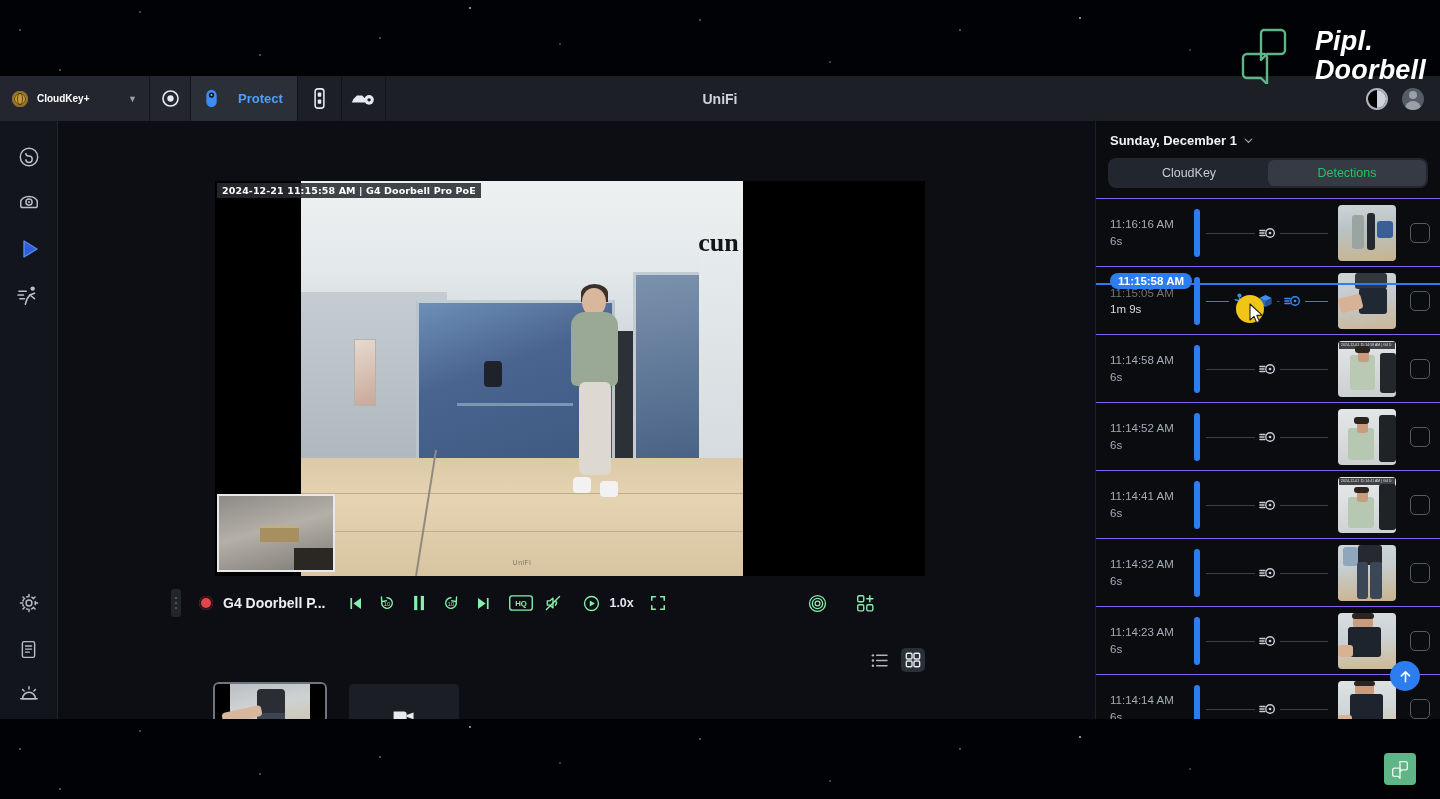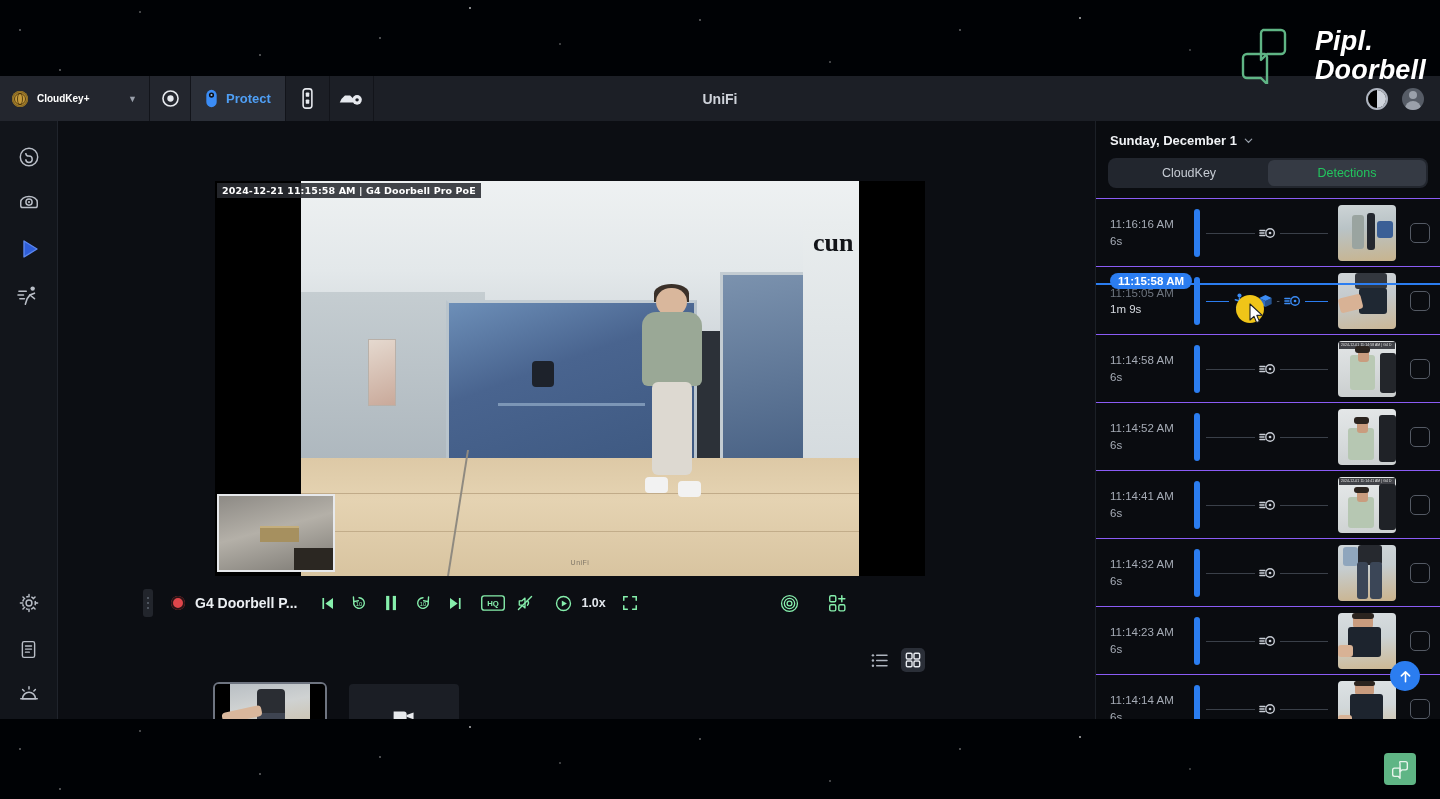--- a/index.html
+++ b/index.html
@@ -84,21 +84,21 @@
   }
   .globe-ico::after { inset: 2px 5px; }
   .tb-console .label { font-size: 10px; font-weight: 600; color: #fff; flex: 1; }
   .chev { font-size: 9px; color: #9aa0ab; }
 
   .tb-iconcell {
     width: 41px; display: flex; align-items: center; justify-content: center;
     background: #23262e; border-right: 1px solid #12141a; cursor: pointer;
   }
   .tb-app {
-    display: flex; align-items: center; gap: 8px;
+    display: flex; align-items: center; gap: 20px;
     padding: 0 14px; cursor: pointer;
     border-right: 1px solid #12141a;
   }
   .tb-app.active { background: #2b2f38; }
   .tb-app .name { font-size: 13px; font-weight: 600; color: #4f9ff5; }
   .tb-plain {
     width: 44px; display: flex; align-items: center; justify-content: center;
     cursor: pointer; border-right: 1px solid #12141a;
   }
   #tb-title {
@@ -157,21 +157,21 @@
   
   #center { flex: 1; min-width: 0; display: flex; flex-direction: column; padding: 0 0 0 0; }
 
   #video-wrap {
     margin: 60px 16px 0 157px;
     width: 710px; height: 395px;
     background: #000; position: relative; overflow: hidden;
     flex: 0 0 auto;
   }
   #video-frame {
-    position: absolute; left: 86px; top: 0; width: 558px; height: 395px;
+    position: absolute; left: 86px; top: 0; width: 442px; height: 395px;
     overflow: hidden; background: #2c3138;
   }
   
   .sc-ceiling { position:absolute; left:0; top:0; width:100%; height:38%;
     background: linear-gradient(180deg,#eef1f2 0%, #e3e8ea 60%, #d4dade 100%); }
   .sc-wall-l { position:absolute; left:0; top:28%; width:33%; height:50%;
     background: linear-gradient(180deg,#c5cdd1,#aab4bb); }
   .sc-glass { position:absolute; left:26%; top:30%; width:45%; height:42%;
     background: linear-gradient(160deg,#6d8fb8 0%, #49648f 40%, #3d5880 100%);
     border-left:3px solid #b9c4cc; border-right:3px solid #b9c4cc; border-top:3px solid #c2ccd3;}
@@ -224,21 +224,21 @@
     position: absolute; right: 0; bottom: 0; width: 34%; height: 30%;
     background: #2b2722;
   }
   #video-unifi {
     position: absolute; left: 50%; bottom: 10px; transform: translateX(-50%);
     font-size: 7px; color: #7f7667; letter-spacing: .5px;
   }
 
   
   #playerbar {
-    margin: 12px 16px 0 85px; width: 710px; height: 42px;
+    margin: 12px 16px 0 113px; width: 710px; height: 42px;
     display: flex; align-items: center; gap: 0;
     color: #c3c8d0;
   }
   .grip {
     width: 10px; height: 28px; border-radius: 3px; background: #22252c;
     margin-right: 18px; display: flex; flex-direction: column;
     align-items: center; justify-content: center; gap: 3px; cursor: grab;
   }
   .grip i { width: 2px; height: 2px; border-radius: 50%; background: #5d646f; }
   .rec-dot {

